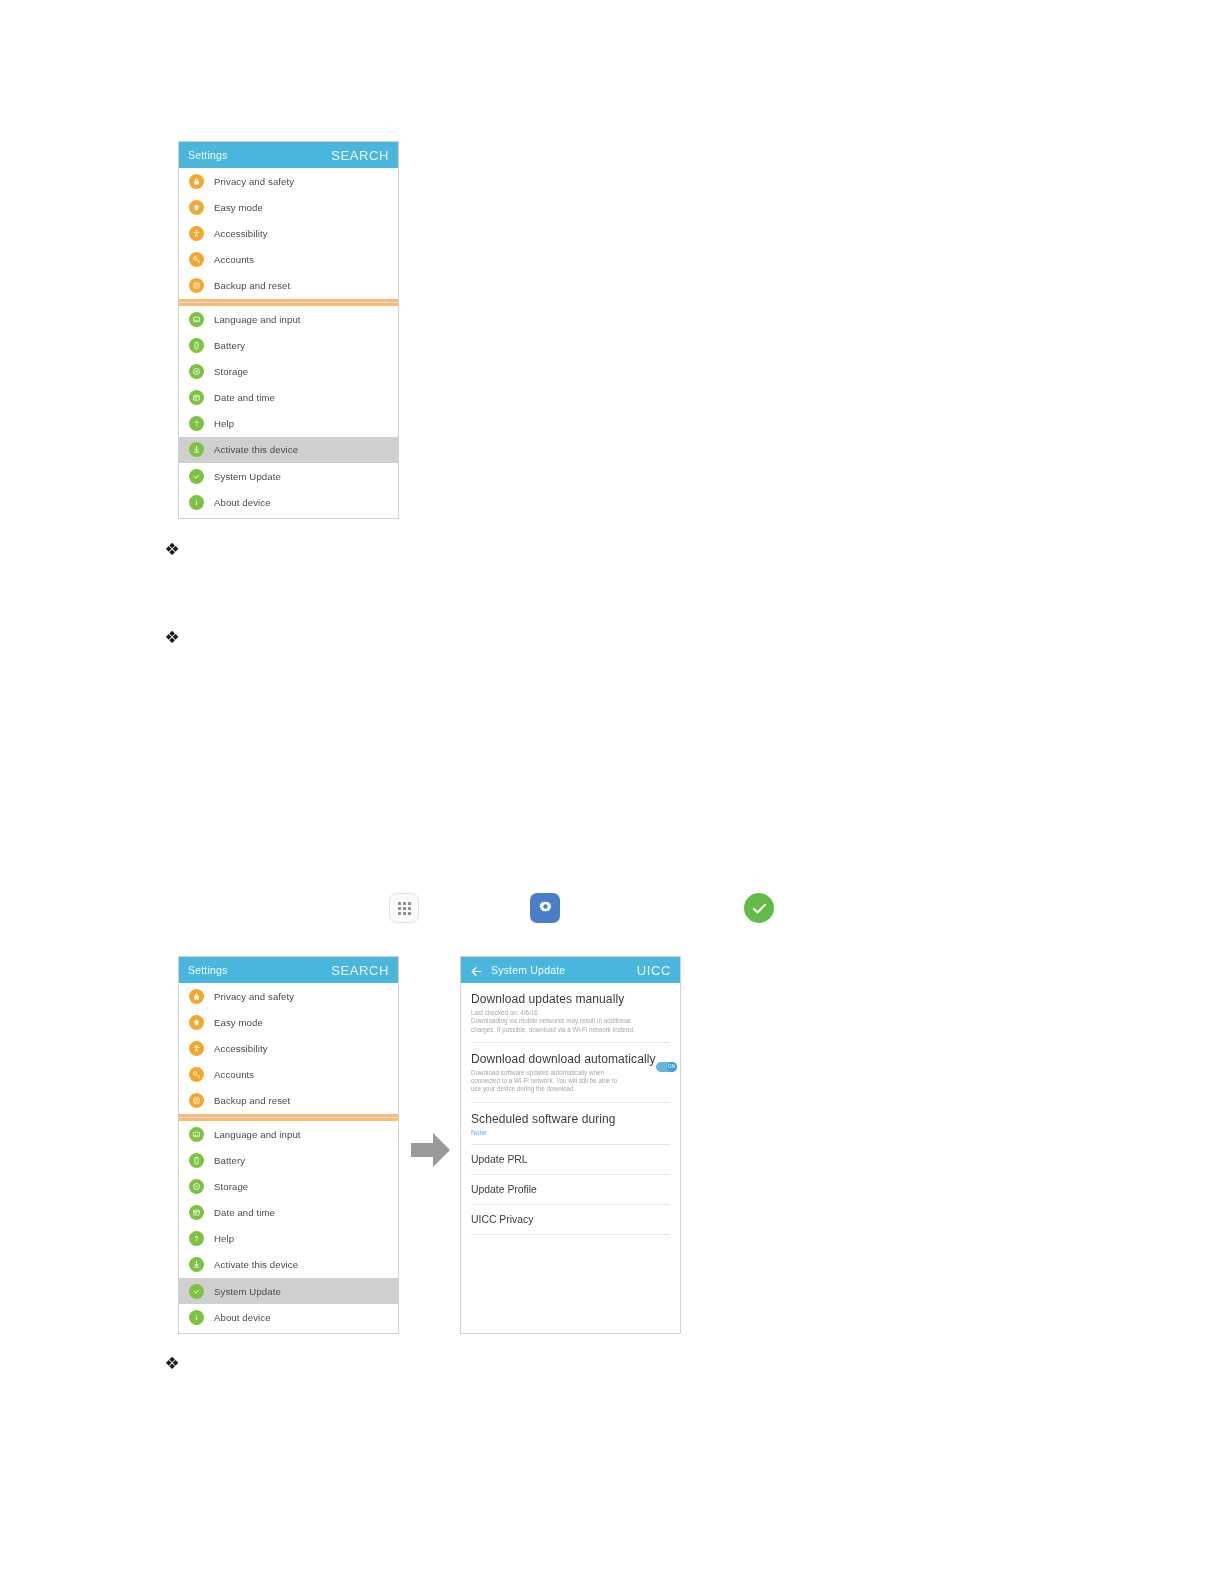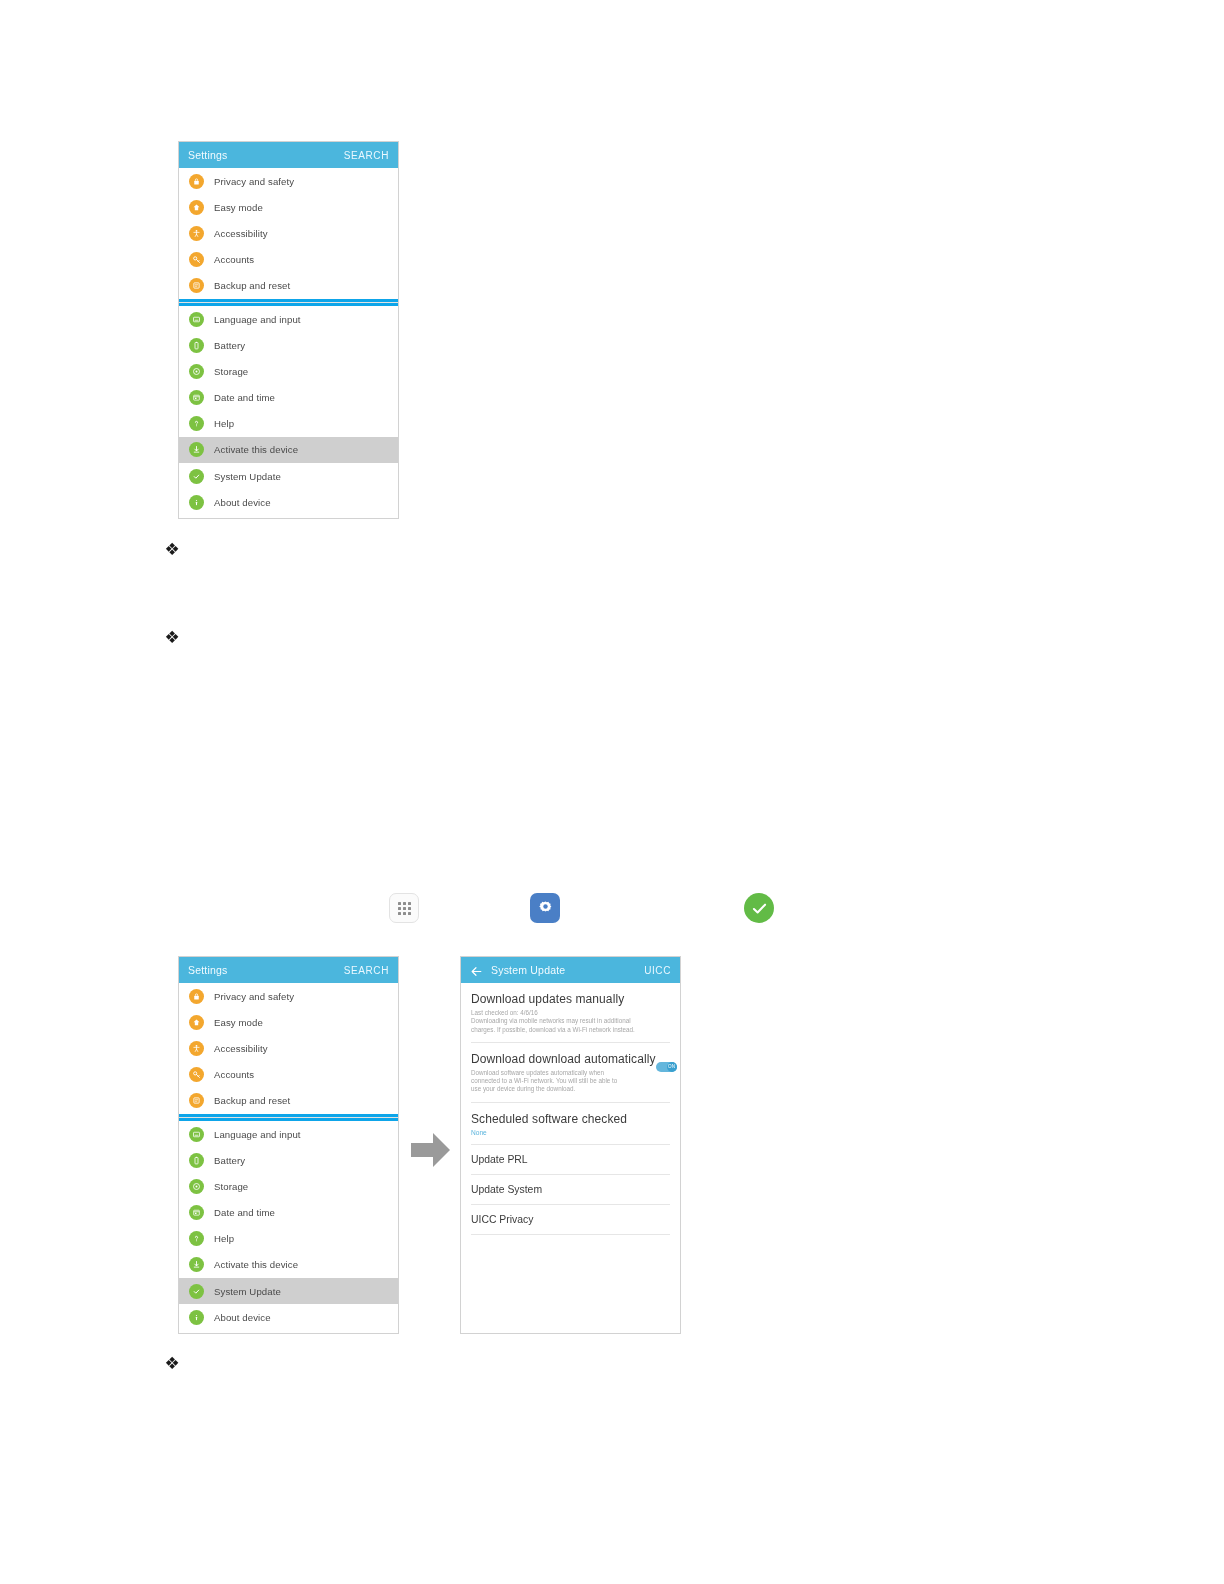--- a/index.html
+++ b/index.html
@@ -29,30 +29,30 @@
     padding:0 9px;
     box-sizing:border-box;
   }
   .appbar .title{
     font-size:10.5px;
     letter-spacing:.2px;
     flex:1;
     color:#f2fbff;
   }
   .appbar .action{
-    font-size:10px;
+    font-size:13px;
     letter-spacing:.6px;
     color:#eaf8ff;
   }
   .appbar .backicon{
     width:13px;height:13px;margin-right:8px;display:block;flex:none;
   }
 
   
-  .settings-list{background:#0ea5e9;}
+  .settings-list{background:#fdba74;}
   .srow{
     display:flex;
     align-items:center;
     height:26.2px;
     padding-left:10px;
     box-sizing:border-box;
     background:#ffffff;
   }
   .srow.sel{background:#cfcfcf;}
   .srow .ico{
@@ -498,27 +498,27 @@
             </div>
           </div>
           <div class="toggle">
             <span class="knob">ON</span>
           </div>
         </div>
       </div>
       <div class="su-line"></div>
 
       <div class="su-block">
-        <div class="su-title">Scheduled software checked</div>
+        <div class="su-title">Scheduled software during</div>
         <div class="su-none">None</div>
       </div>
       <div class="su-line"></div>
 
       <div class="su-item">Update PRL</div>
       <div class="su-line"></div>
-      <div class="su-item">Update System</div>
+      <div class="su-item">Update Profile</div>
       <div class="su-line"></div>
       <div class="su-item">UICC Privacy</div>
       <div class="su-line"></div>
     </div>
   </div>
 
 </div>
 
 </body></html>

